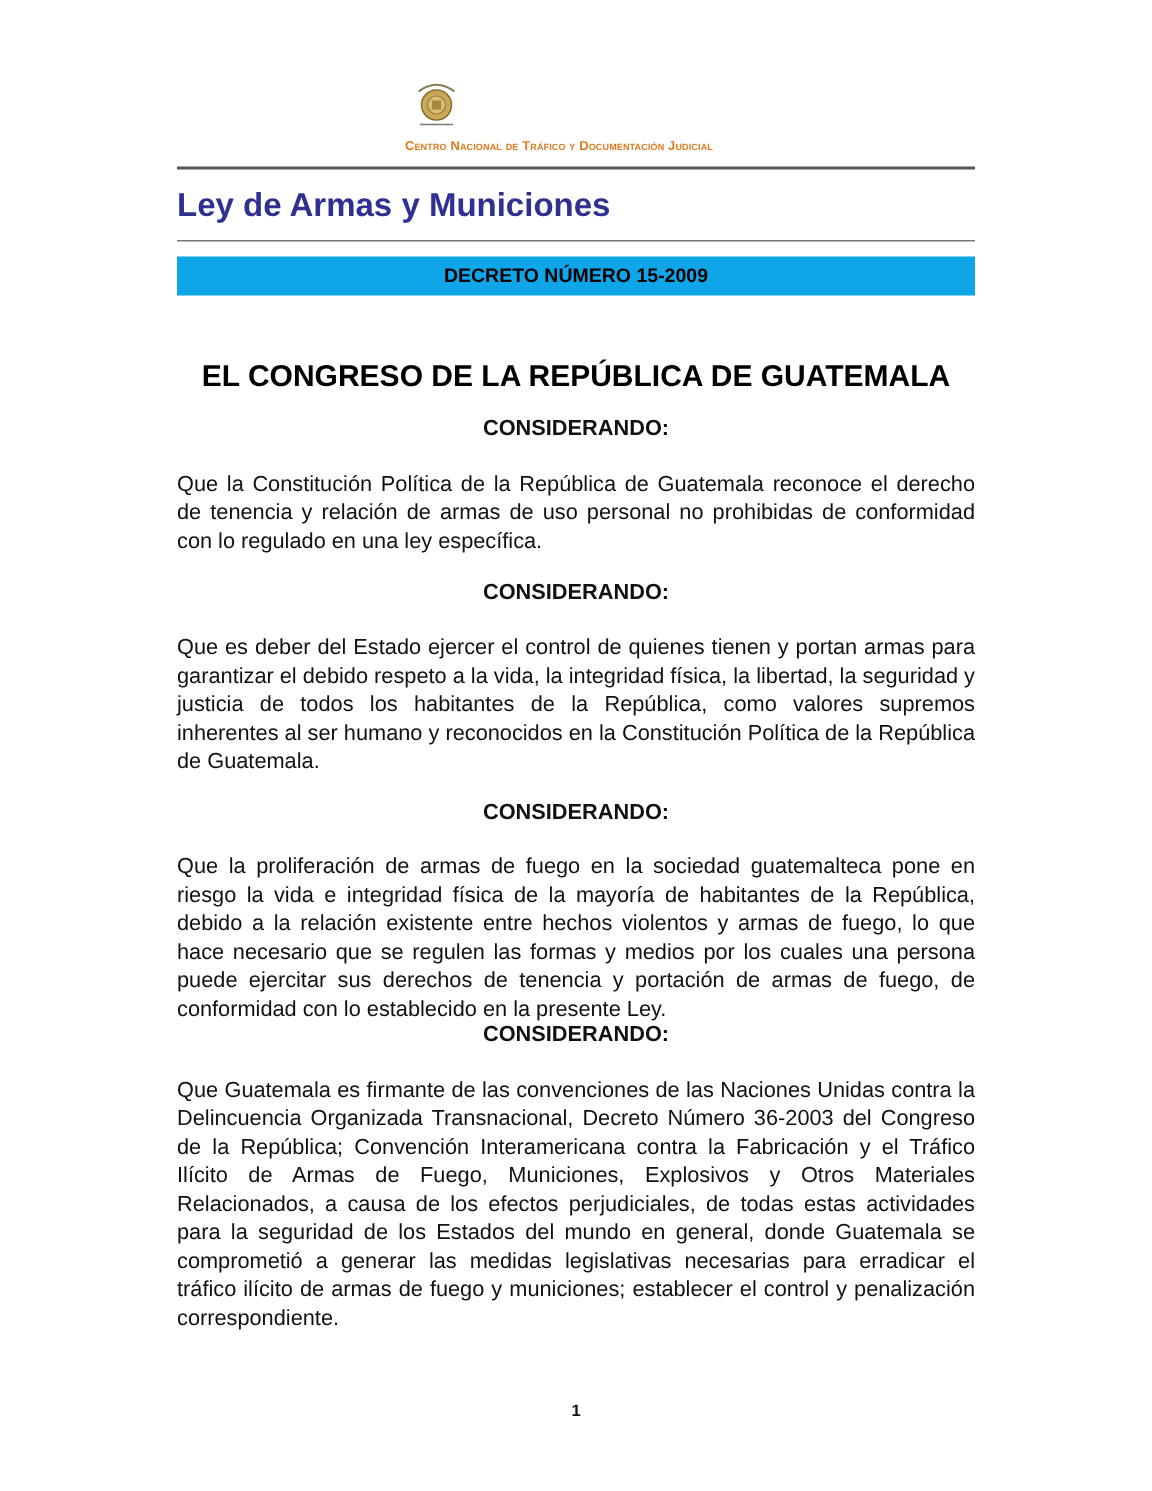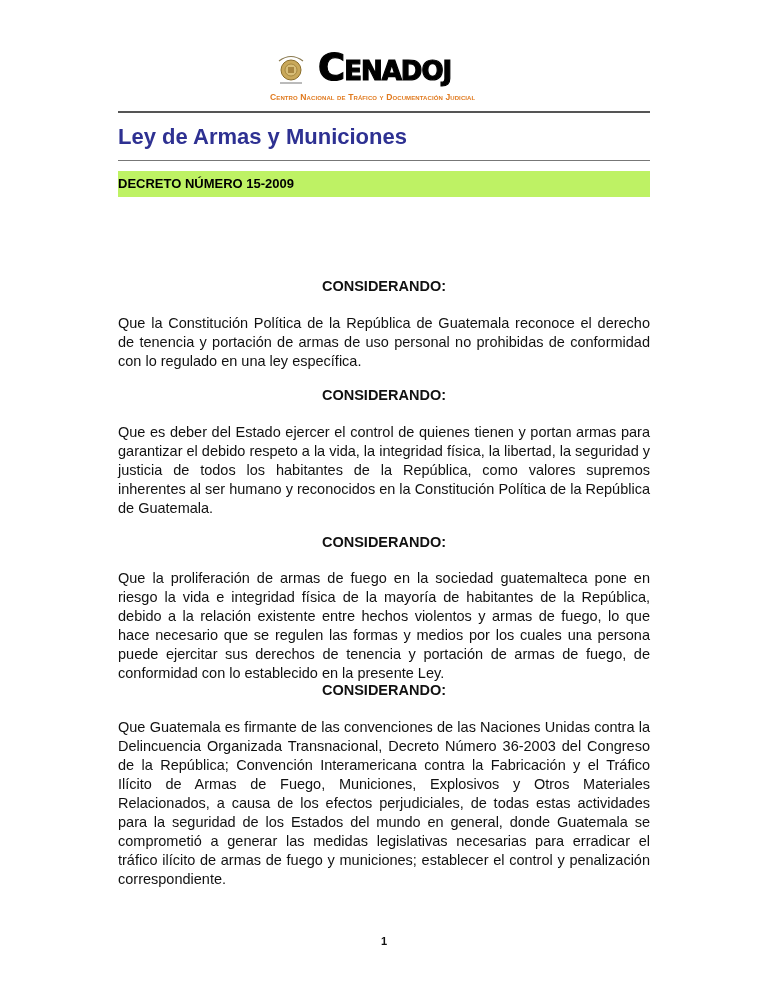--- a/index.html
+++ b/index.html
@@ -16,21 +16,21 @@
                font-size:8.6px; font-weight:bold; color:#e07a1f; font-variant:small-caps;
                letter-spacing:0.1px; }
 
   .rule { position:absolute; left:118px; width:532px; }
   .rule-top { top:111px; height:2px; background:#555; }
   .rule-mid { top:160px; height:1px; background:#777; }
 
   .title { position:absolute; left:118px; width:532px; top:124px; 
            font-size:22px; font-weight:bold; color:#2e3192; }
   .decree-bar { position:absolute; left:118px; width:532px; top:171px; height:26px;
-                background:#bef264; text-align:left; font-size:13px; font-weight:bold;
+                background:#0ea5e9; text-align:center; font-size:13px; font-weight:bold;
                 line-height:26px; color:#000; }
 
   .congress { position:absolute; left:118px; width:532px; top:240px; text-align:center;
               font-size:20px; font-weight:bold; color:#000; }
 
   .content { position:absolute; left:118px; width:532px; top:0; }
   .heading { position:absolute; left:0; width:532px; text-align:center; font-size:14.5px;
              font-weight:bold; }
   .para { position:absolute; left:0; width:532px; font-size:14.5px; line-height:19px;
           text-align:justify; }
@@ -44,33 +44,33 @@
 <div class="page">
 
   <div class="logo">
     <svg class="seal" viewBox="0 0 32 36">
       <path d="M4 9 Q16 0 28 9" fill="none" stroke="#8a7a50" stroke-width="1.2"></path>
       <circle cx="16" cy="18" r="10" fill="#c9a85a" stroke="#8a6d2a" stroke-width="1"></circle>
       <circle cx="16" cy="18" r="6" fill="#d8be78" stroke="#9b7c35" stroke-width="0.8"></circle>
       <rect x="13" y="15" width="6" height="6" fill="#a88640"></rect>
       <path d="M5 31 L27 31" stroke="#777" stroke-width="1"></path>
     </svg>
-    <div class="brand">Cenadoj</div>
     <div class="brand-sub">Centro Nacional de Tráfico y Documentación Judicial</div>
   </div>
 
   <div class="rule rule-top"></div>
   <div class="title">Ley de Armas y Municiones</div>
   <div class="rule rule-mid"></div>
   <div class="decree-bar">DECRETO NÚMERO 15-2009</div>
 
+  <div class="congress">EL CONGRESO DE LA REPÚBLICA DE GUATEMALA</div>
 
   <div class="content">
     <div class="heading" style="top:278px;">CONSIDERANDO:</div>
-    <div class="para" style="top:314px;">Que la Constitución Política de la República de Guatemala reconoce el derecho de tenencia y portación de armas de uso personal no prohibidas de conformidad con lo regulado en una ley específica.</div>
+    <div class="para" style="top:314px;">Que la Constitución Política de la República de Guatemala reconoce el derecho de tenencia y relación de armas de uso personal no prohibidas de conformidad con lo regulado en una ley específica.</div>
 
     <div class="heading" style="top:387px;">CONSIDERANDO:</div>
     <div class="para" style="top:423px;">Que es deber del Estado ejercer el control de quienes tienen y portan armas para garantizar el debido respeto a la vida, la integridad física, la libertad, la seguridad y justicia de todos los habitantes de la República, como valores supremos inherentes al ser humano y reconocidos en la Constitución Política de la República de Guatemala.</div>
 
     <div class="heading" style="top:534px;">CONSIDERANDO:</div>
     <div class="para" style="top:569px;">Que la proliferación de armas de fuego en la sociedad guatemalteca pone en riesgo la vida e integridad física de la mayoría de habitantes de la República, debido a la relación existente entre hechos violentos y armas de fuego, lo que hace necesario que se regulen las formas y medios por los cuales una persona puede ejercitar sus derechos de tenencia y portación de armas de fuego, de conformidad con lo establecido en la presente Ley.</div>
 
     <div class="heading" style="top:682px;">CONSIDERANDO:</div>
     <div class="para" style="top:718px;">Que Guatemala es firmante de las convenciones de las Naciones Unidas contra la Delincuencia Organizada Transnacional, Decreto Número 36-2003 del Congreso de la República; Convención Interamericana contra la Fabricación y el Tráfico Ilícito de Armas de Fuego, Municiones, Explosivos y Otros Materiales Relacionados, a causa de los efectos perjudiciales, de todas estas actividades para la seguridad de los Estados del mundo en general, donde Guatemala se comprometió a generar las medidas legislativas necesarias para erradicar el tráfico ilícito de armas de fuego y municiones; establecer el control y penalización correspondiente.</div>
   </div>

